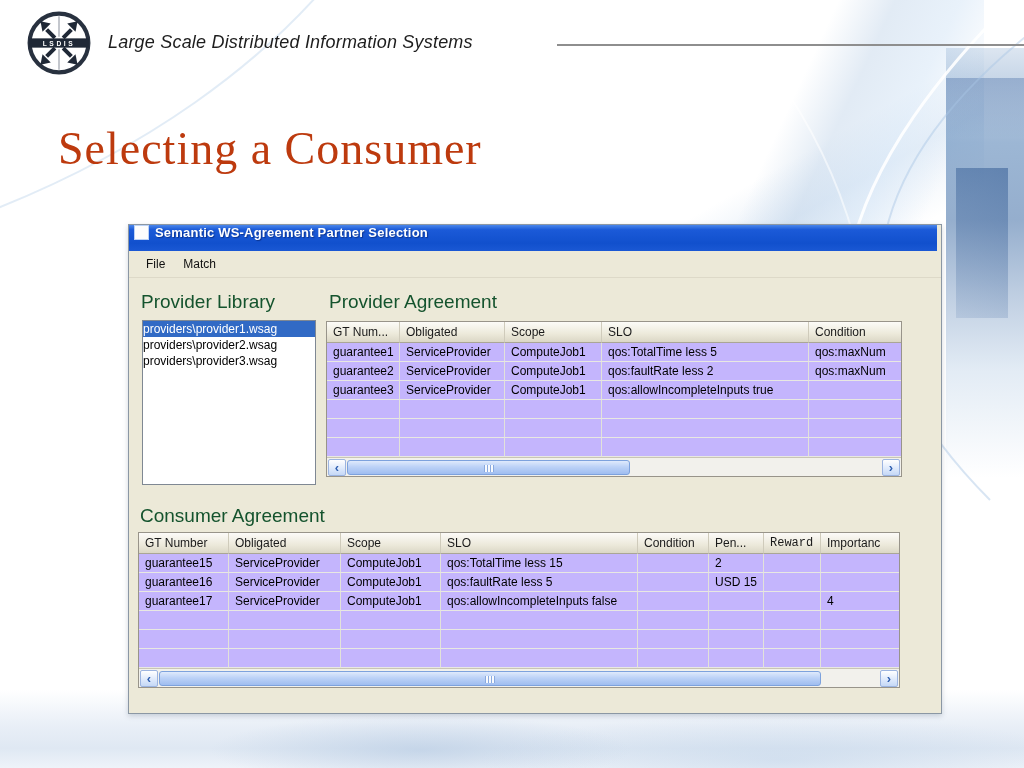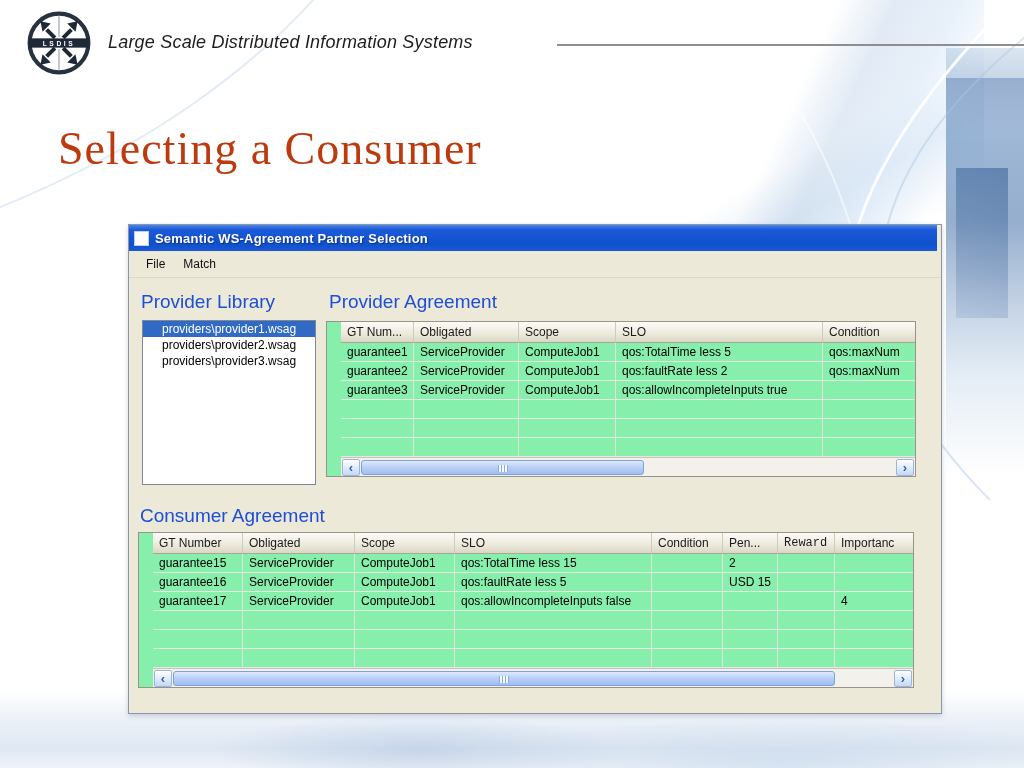--- a/index.html
+++ b/index.html
@@ -28,42 +28,42 @@
   
   .logo{position:absolute;left:26px;top:10px;width:66px;height:66px;}
   .header-label{position:absolute;left:108px;top:32px;font-size:18px;color:#1d1d1d;letter-spacing:.2px;font-style:italic;}
   .header-line{position:absolute;left:557px;top:44px;right:0;height:2px;background:#8e8e8e;}
   .slide-title{position:absolute;left:58px;top:122px;margin:0;font-family:"Liberation Serif",serif;
                font-weight:normal;font-size:46px;letter-spacing:1px;}
 
   
   .win{position:absolute;left:128px;top:224px;width:812px;height:488px;background:#ece9d8;
        border:1px solid #8b97a4;box-shadow:0 2px 5px rgba(70,90,110,.25);}
-  .titlebar{position:absolute;left:0;top:0;right:4px;height:26px;display:flex;align-items:center;
+  .titlebar{position:absolute;left:0;top:0;right:4px;height:26px;display:flex;align-items:flex-start;
        background:linear-gradient(180deg,#4a86ea 0%,#1b5ad8 18%,#1150cd 70%,#1a58d4 100%);
        border-bottom:1px solid #0b3fa8;}
   .win-icon{width:13px;height:13px;margin:0 6px 0 5px;background:#fdfdfd;border:1px solid #bcd2f5;}
   .win-title{color:#fff;font-weight:bold;font-size:13px;letter-spacing:.2px;
        text-shadow:1px 1px 1px rgba(0,20,80,.5);white-space:nowrap;}
   .menubar{position:absolute;left:0;top:26px;right:0;height:26px;display:flex;align-items:center;
        background:#ece9d8;border-bottom:1px solid #ddd9c8;font-size:12px;color:#111;padding-left:8px;}
   .menu-item{padding:4px 9px;cursor:default;}
-  .section-h{position:absolute;font-size:19px;color:#1d4ed8;white-space:nowrap;}
+  .section-h{position:absolute;font-size:19px;color:#14532d;white-space:nowrap;}
   .h-provlib{left:12px;top:66px;}
   .h-provagr{left:200px;top:66px;}
   .h-consagr{left:11px;top:280px;}
 
   
   .listbox{position:absolute;left:13px;top:95px;width:172px;height:163px;background:#fff;
        border:1px solid #7f8893;overflow:hidden;font-size:12px;}
-  .lb-item{height:16px;line-height:16px;padding-left:19px;white-space:nowrap;color:#000;cursor:default;}
+  .lb-item{height:16px;line-height:16px;padding-left:0;white-space:nowrap;color:#000;cursor:default;}
   .lb-item.selected{color:#fff;}
 
   
-  .panel{position:absolute;background:#86efac;border:1px solid #98948a;padding-left:14px;}
+  .panel{position:absolute;background:#c4b5fd;border:1px solid #98948a;}
   .panel.pa{left:197px;top:96px;width:574px;}
   .panel.ca{left:9px;top:307px;width:760px;}
   .tbl{width:100%;}
   .tr{display:flex;}
   .tr.head .th{height:21px;line-height:21px;font-size:12px;color:#1a1a1a;padding-left:6px;
        background:linear-gradient(180deg,#fcfbf8 0%,#ece9da 60%,#dbd7c6 100%);
        border-right:1px solid #cfcbbb;border-bottom:1px solid #aaa696;
        white-space:nowrap;overflow:hidden;box-sizing:border-box;flex:0 0 auto;cursor:default;}
   .td{height:19px;line-height:19px;font-size:12px;color:#000;padding-left:6px;
        border-right:1px solid #e2e2da;border-bottom:1px solid #e8e8e2;

